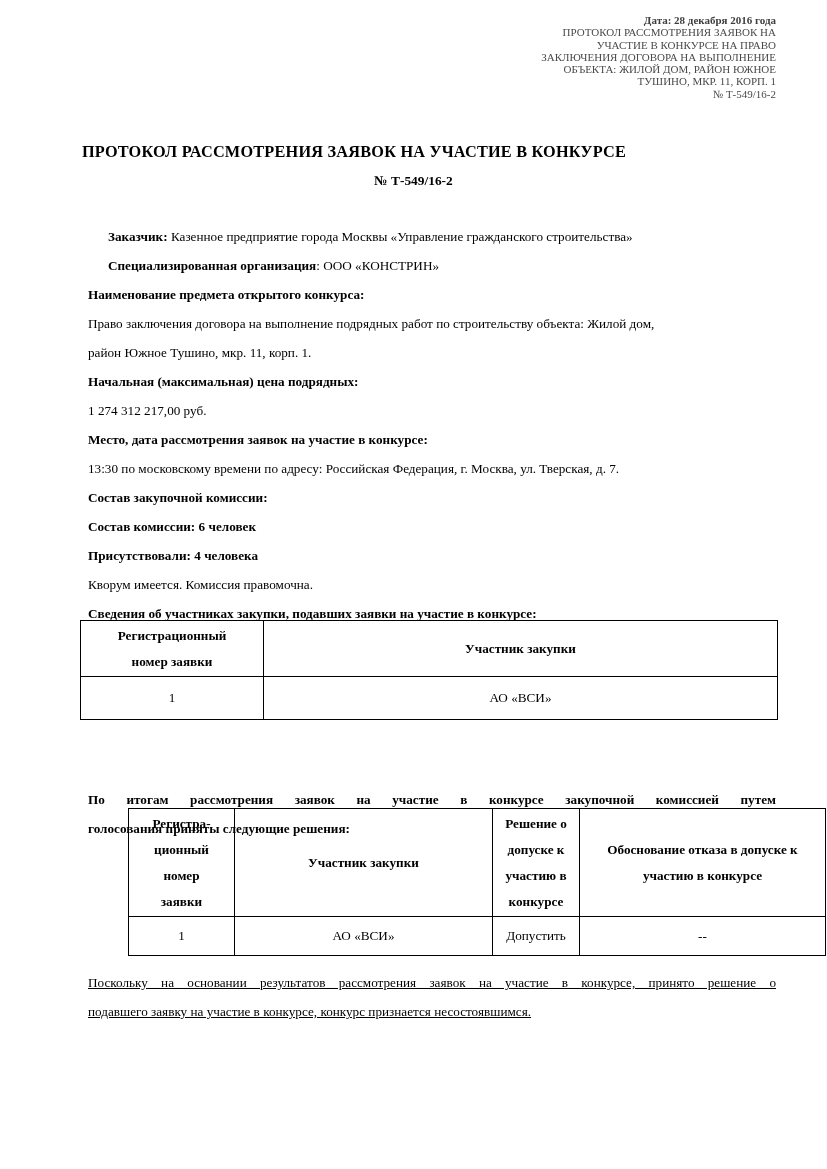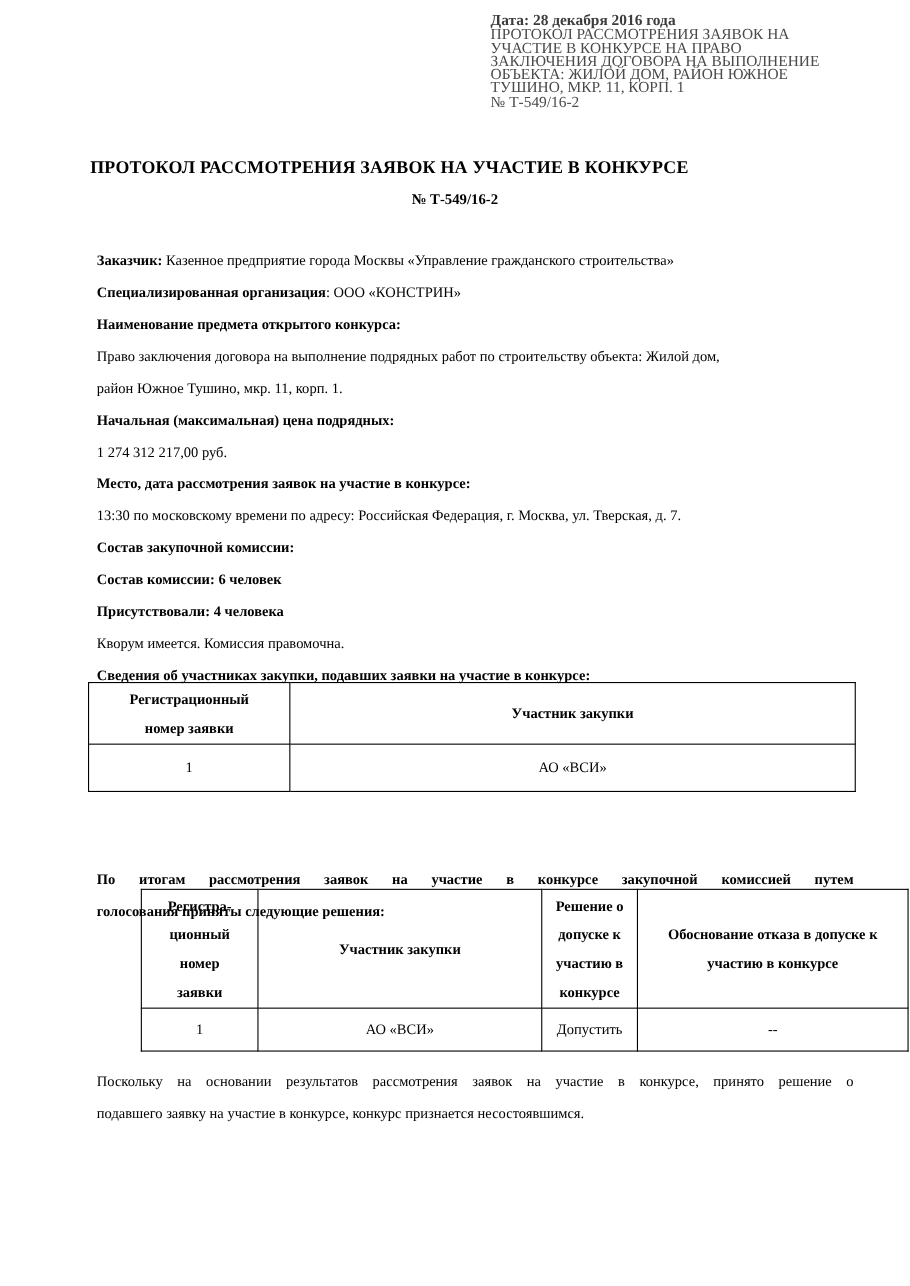--- a/index.html
+++ b/index.html
@@ -22,21 +22,22 @@
     padding: 0;
     position: relative;
   }
 
   
   .doc-header {
     position: absolute;
     top: 14px;
     right: 51px;
     width: 330px;
-    font-size: 14px;
+    text-align: right;
+    font-size: 11px;
     line-height: 12.3px;
     color: #4a4a4a;
   }
   .doc-header .hdr-date {
     font-weight: bold;
     color: #3d3d3d;
   }
   .doc-header .hdr-line {
     white-space: nowrap;
   }
@@ -75,21 +76,21 @@
   p.line {
     margin: 0 0 0 0;
     font-size: 13.2px;
     line-height: 29px;
     text-align: left;
   }
   p.just {
     text-align: justify;
     text-justify: inter-word;
   }
-  .b { font-weight: bold; }
+  .b { font-weight: bold; margin-left: 20px; }
 
   
   table.doc-table {
     border-collapse: collapse;
     table-layout: fixed;
     font-size: 13.2px;
   }
   table.doc-table td, table.doc-table th {
     border: 1.1px solid #000000;
     padding: 0;
@@ -153,20 +154,21 @@
   
   .closing {
     position: absolute;
     top: 968px;
     left: 88px;
     width: 688px;
     font-size: 13.2px;
     line-height: 29px;
     text-align: justify;
     text-justify: inter-word;
+    text-decoration: underline;
   }
   .closing .lastline { text-align: left; }
 </style>
 </head>
 <body>
 
 <div class="page">
 
   <div class="doc-header">
     <div class="hdr-line hdr-date">Дата: 28 декабря 2016 года</div>

